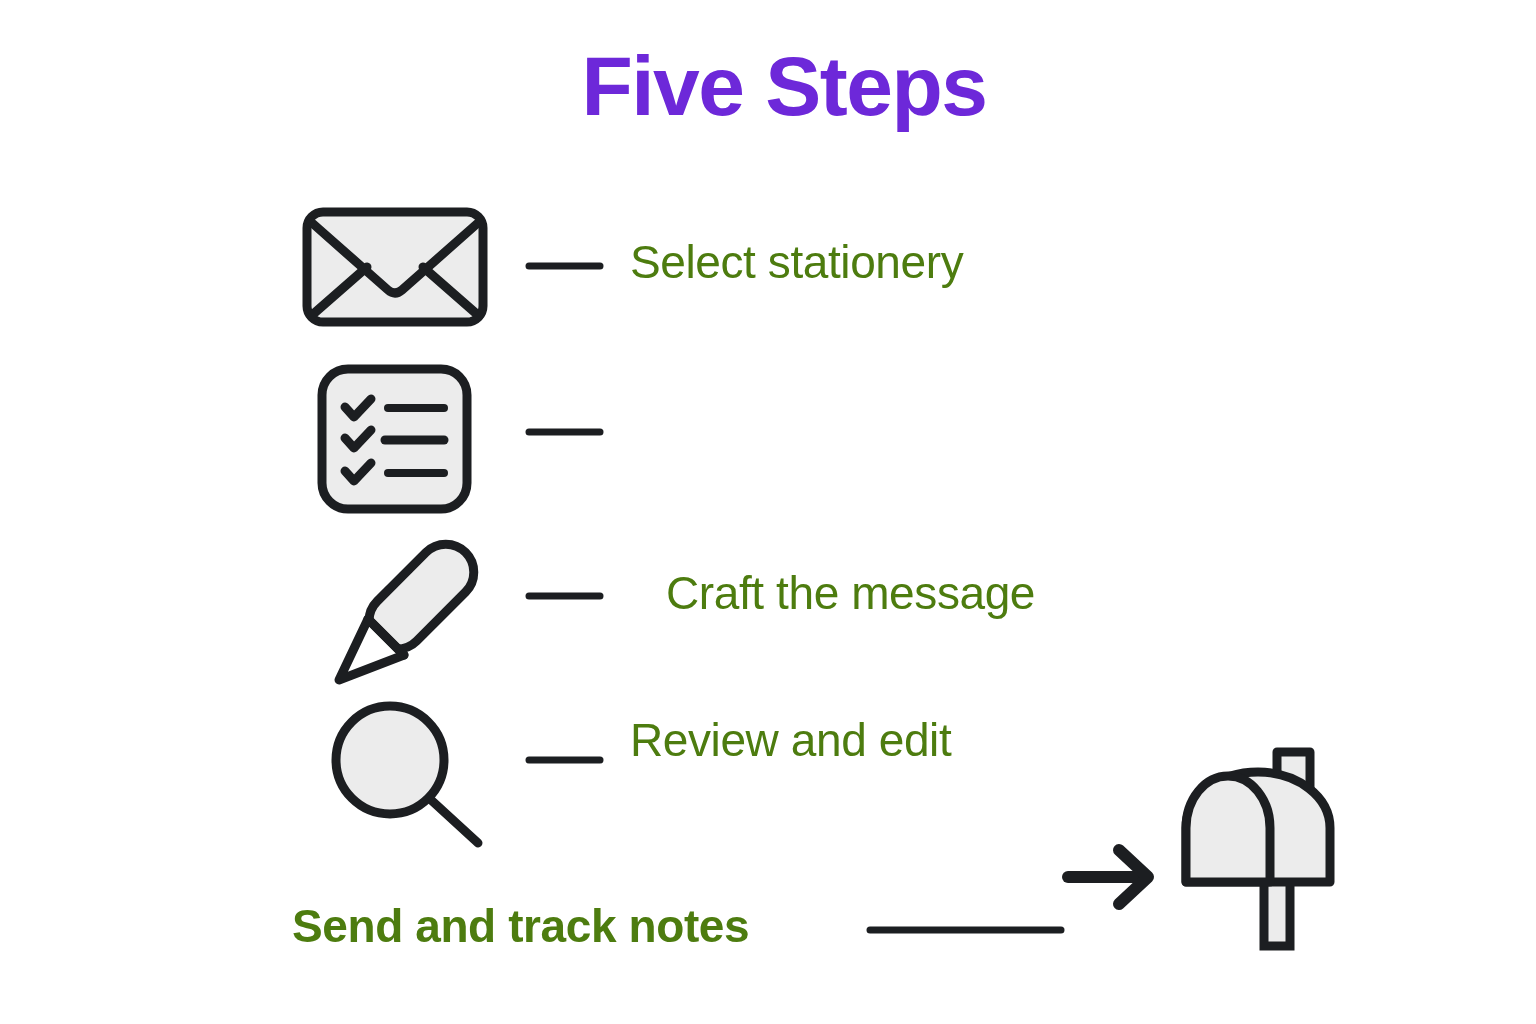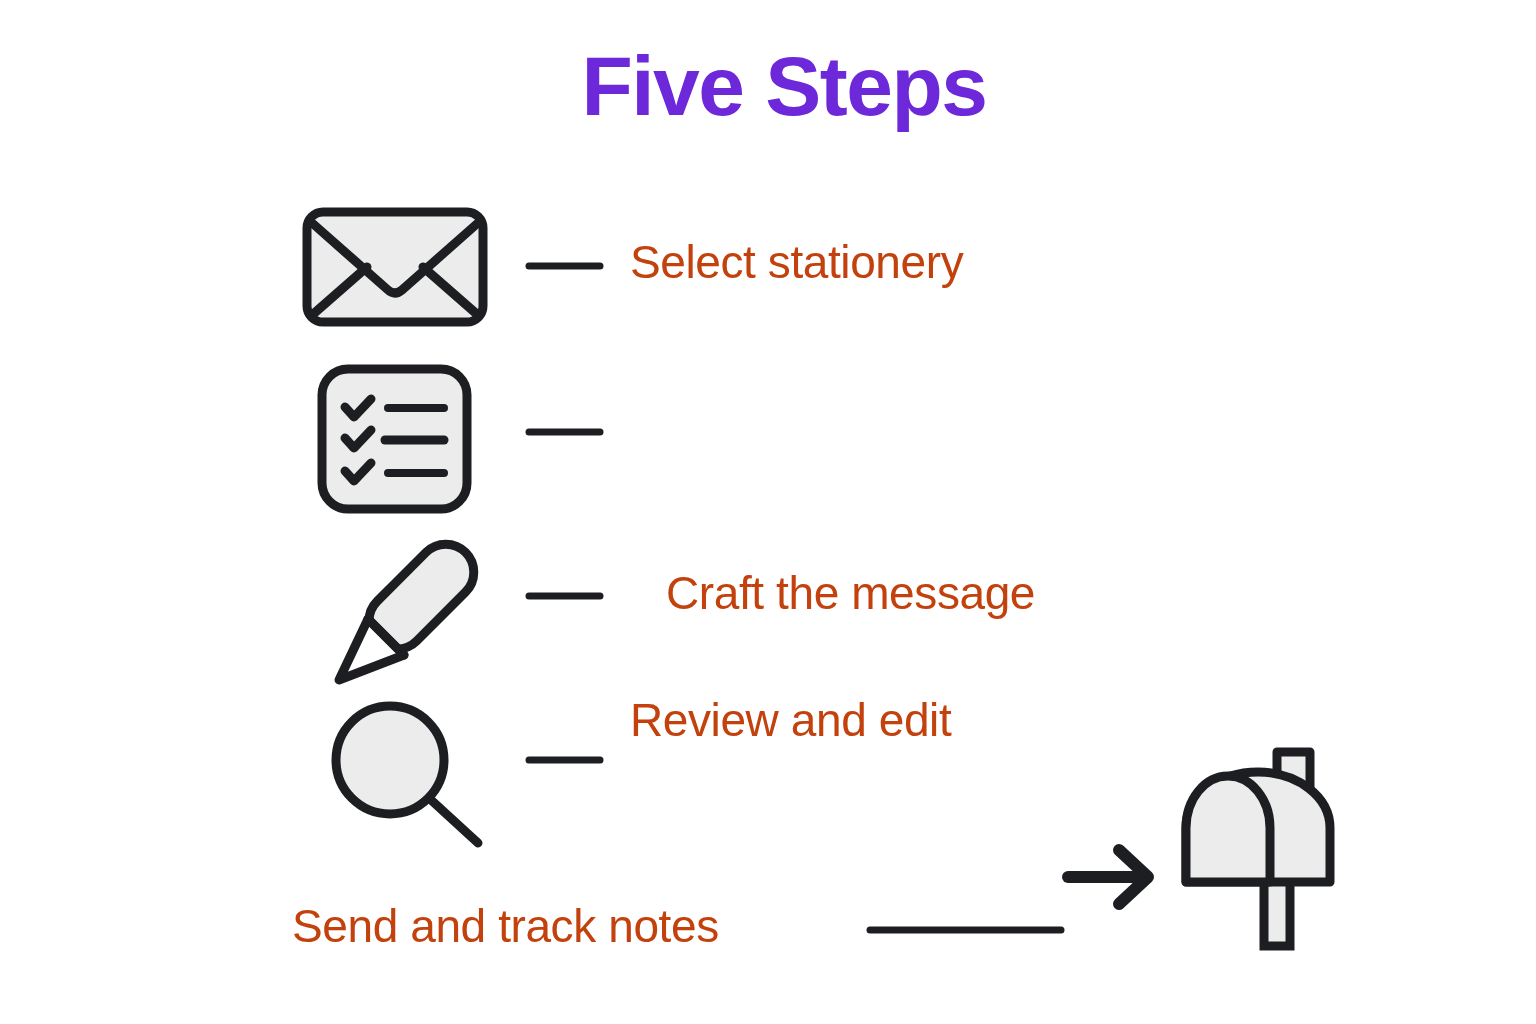--- a/index.html
+++ b/index.html
@@ -33,32 +33,33 @@
     color: #6d28d9;
     letter-spacing: -1.5px;
     line-height: 1;
     padding-left: 16px;
   }
   .step-label {
     position: absolute;
     left: 630px;
     font-size: 46px;
     font-weight: 400;
-    color: #c2410c;
+    color: #4d7c0f;
     letter-spacing: -0.4px;
     line-height: 1;
     white-space: nowrap;
   }
   .step-label.r1 { top: 239px; }
   .step-label.r2 { top: 405px; }
   .step-label.r3 { top: 570px; margin-left: 36px; }
-  .step-label.r4 { top: 697px; }
+  .step-label.r4 { top: 717px; }
   .step-label.r5 {
     left: 292px;
     top: 903px;
+    font-weight: bold;
   }
   .svg-layer {
     position: absolute;
     left: 0;
     top: 0;
   }
 </style>
 </head>
 <body>
 

